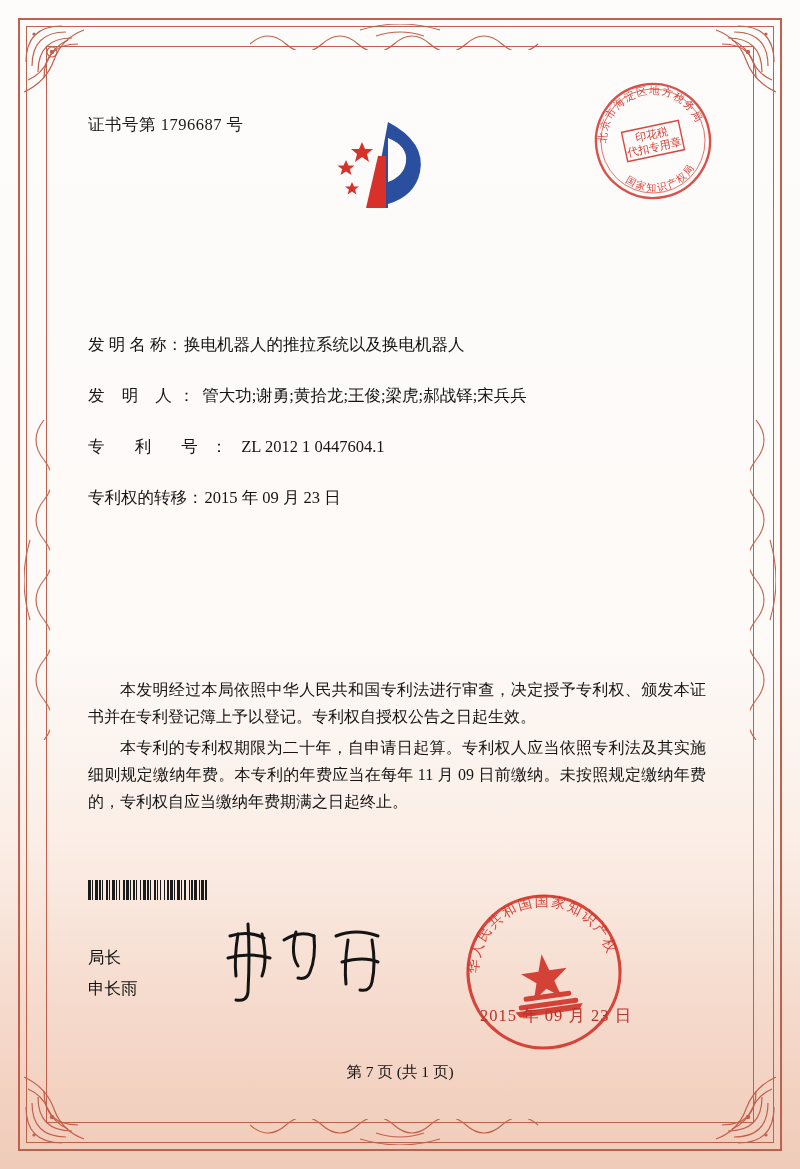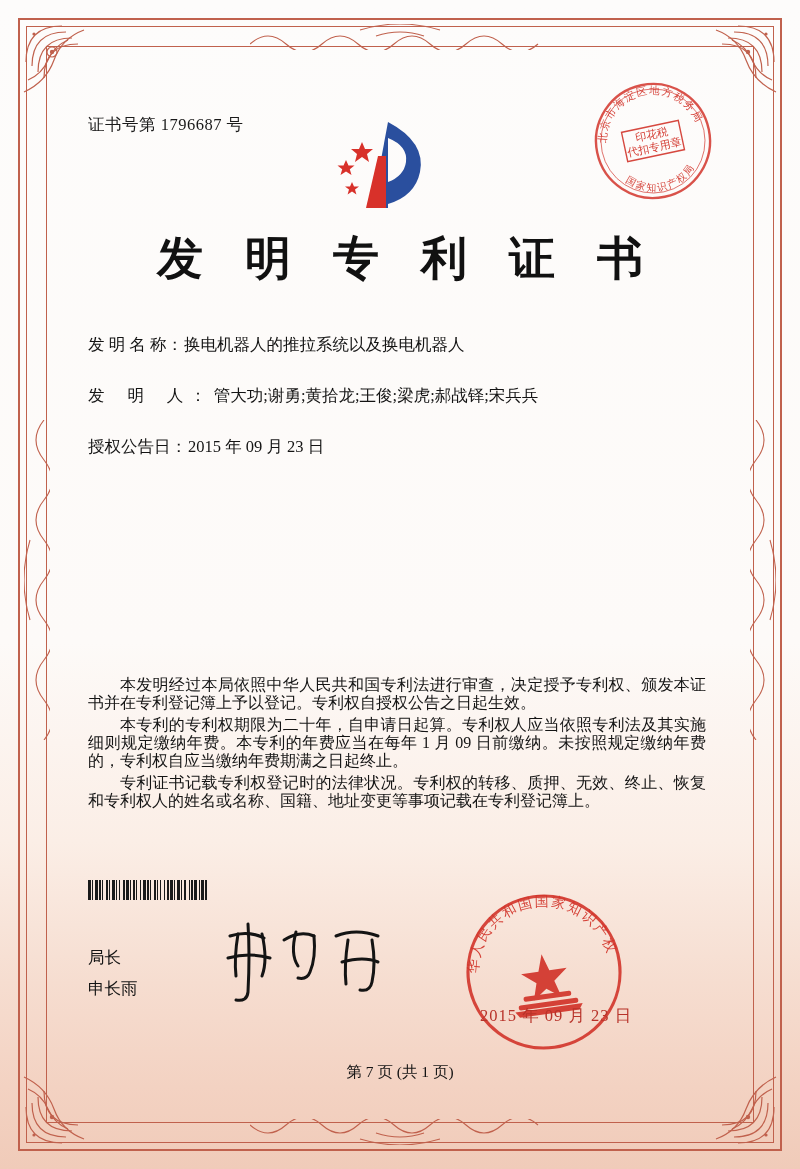--- a/index.html
+++ b/index.html
@@ -113,33 +113,33 @@
     display: flex;
     align-items: baseline;
     margin-bottom: 29px;
     font-size: 16.5px;
     color: #141414;
   }
   .field-label {
     white-space: nowrap;
     font-family: "Liberation Serif", "DejaVu Serif", serif;
   }
-  .field-label.sp4 { letter-spacing: 6.5px; font-family: Liberation Mono, monospace; }
+  .field-label.sp4 { letter-spacing: 6.5px; }
   .field-label.sp5 { letter-spacing: 13px; }
   .field-value {
     margin-left: 1px;
     font-family: "Liberation Serif", "DejaVu Serif", serif;
   }
 
   .paragraphs {
     position: absolute;
     left: 88px; top: 676px;
     width: 618px;
     font-size: 16px;
-    line-height: 18px;
+    line-height: 27px;
     color: #141414;
     text-align: justify;
   }
   .paragraphs p {
     margin: 0 0 4px 0;
     text-indent: 32px;
   }
 
   
   .barcode {
@@ -321,41 +321,43 @@
         <text font-size="10" fill="#d2342a" opacity="0.9" font-family="DejaVu Serif, serif" letter-spacing="1.5">
           <textPath href="#arcBotStamp" startOffset="50%" text-anchor="middle">国家知识产权局</textPath>
         </text>
         <rect x="34" y="48" width="58" height="30" fill="none" stroke="#d2342a" stroke-width="1.4" opacity="0.9"></rect>
         <text x="63" y="60" font-size="11" fill="#d2342a" text-anchor="middle" font-family="DejaVu Serif, serif" opacity="0.95">印花税</text>
         <text x="63" y="73" font-size="11" fill="#d2342a" text-anchor="middle" font-family="DejaVu Serif, serif" opacity="0.95">代扣专用章</text>
       </g>
     </svg>
   </div>
 
-  <div class="main-title">发 明 专 利 证 书</div>
 
   <div class="fields">
     <div class="field-row">
       <span class="field-label">发 明 名 称：</span>
       <span class="field-value">换电机器人的推拉系统以及换电机器人</span>
     </div>
     <div class="field-row">
       <span class="field-label sp4">发 明 人：</span>
       <span class="field-value">管大功;谢勇;黄拾龙;王俊;梁虎;郝战铎;宋兵兵</span>
     </div>
     <div class="field-row">
-      <span class="field-label">授权公告日：</span>
+      <span class="field-label sp5">专 利 号：</span>
+      <span class="field-value">ZL 2012 1 0447604.1</span>
+    </div>
+    <div class="field-row">
+      <span class="field-label">专利权的转移：</span>
       <span class="field-value">2015 年 09 月 23 日</span>
     </div>
   </div>
 
   <div class="paragraphs">
     <p>本发明经过本局依照中华人民共和国专利法进行审查，决定授予专利权、颁发本证书并在专利登记簿上予以登记。专利权自授权公告之日起生效。</p>
-    <p>本专利的专利权期限为二十年，自申请日起算。专利权人应当依照专利法及其实施细则规定缴纳年费。本专利的年费应当在每年 1 月 09 日前缴纳。未按照规定缴纳年费的，专利权自应当缴纳年费期满之日起终止。</p>
-    <p>专利证书记载专利权登记时的法律状况。专利权的转移、质押、无效、终止、恢复和专利权人的姓名或名称、国籍、地址变更等事项记载在专利登记簿上。</p>
+    <p>本专利的专利权期限为二十年，自申请日起算。专利权人应当依照专利法及其实施细则规定缴纳年费。本专利的年费应当在每年 11 月 09 日前缴纳。未按照规定缴纳年费的，专利权自应当缴纳年费期满之日起终止。</p>
   </div>
 
   <div class="barcode">
       <i style="width:3px;"></i>
       <i style="width:1px;background:transparent;"></i>
       <i style="width:1px;"></i>
       <i style="width:2px;background:transparent;"></i>
       <i style="width:3px;"></i>
       <i style="width:1px;background:transparent;"></i>
       <i style="width:2px;"></i>

